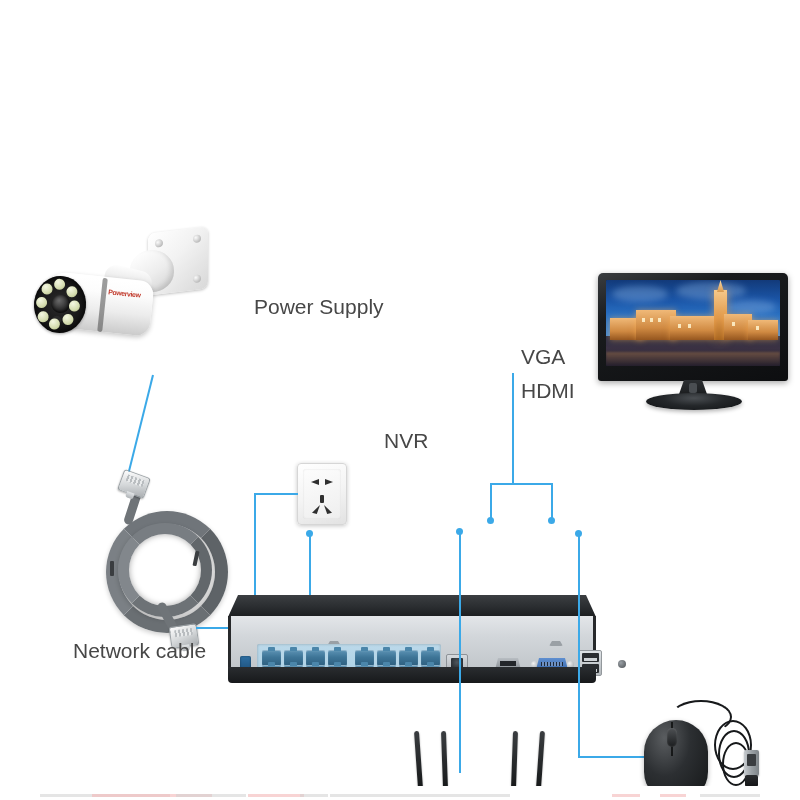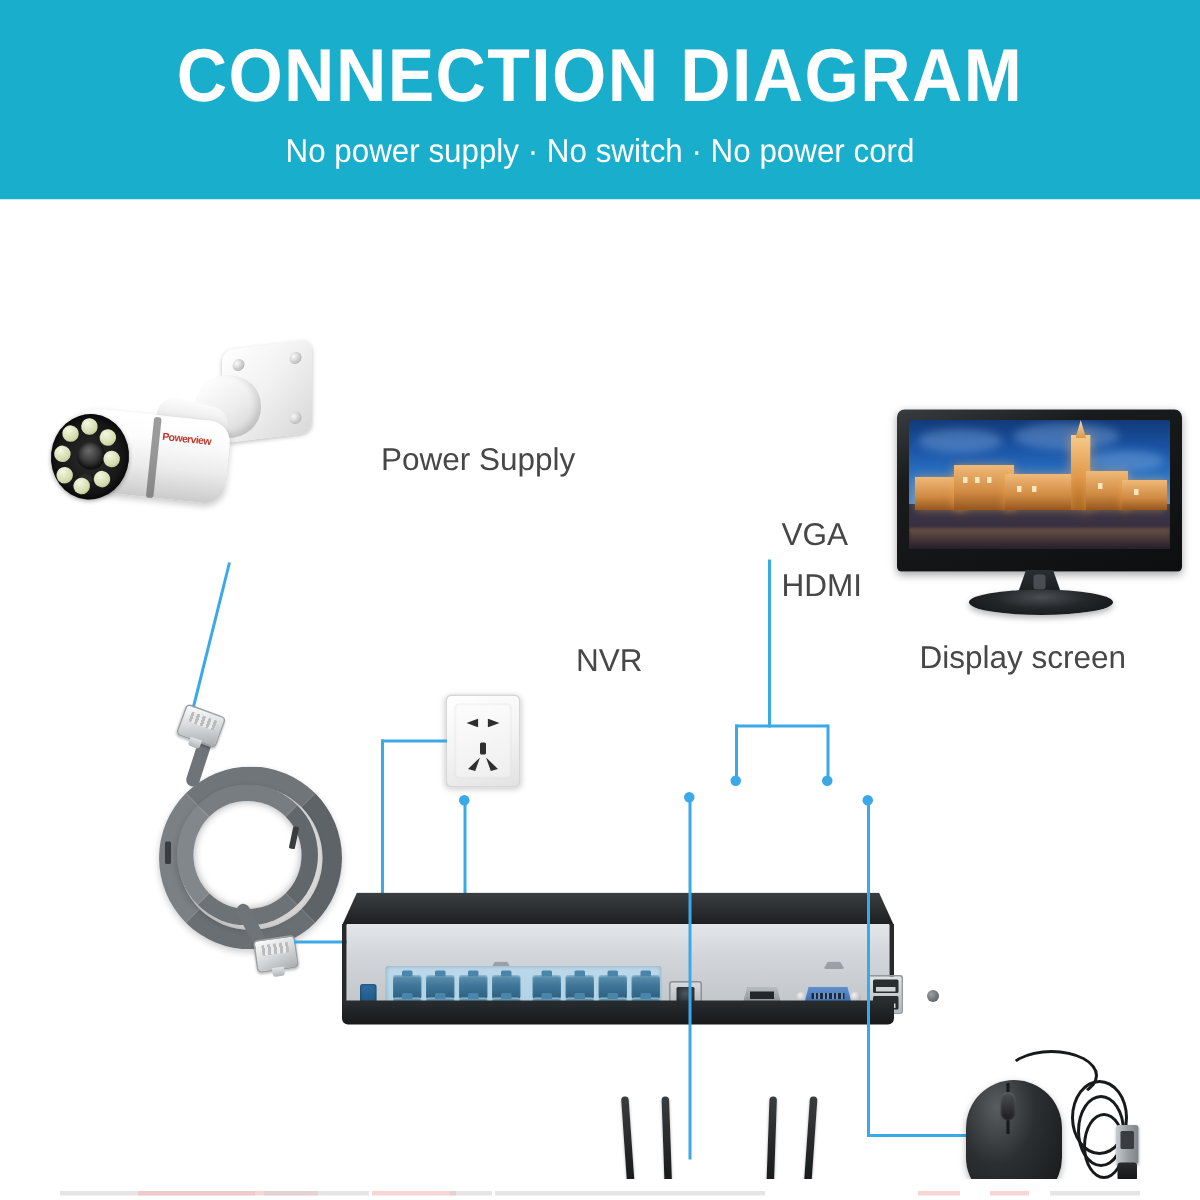--- a/index.html
+++ b/index.html
@@ -229,24 +229,20 @@
   .btm{position:absolute;left:0;top:786px;width:800px;height:14px;
        background:#ffffff;overflow:hidden;}
   .btm-a{position:absolute;top:8px;height:3px;background:#cfcfcf;opacity:.55;}
   .btm-b{position:absolute;top:8px;height:3px;background:#f3b7b7;opacity:.6;}
 </style>
 </head>
 <body>
 
 <div id="root">
 
-  <div class="banner">
-    <div class="banner-title">CONNECTION  DIAGRAM</div>
-    <div class="banner-sub">No power supply  ·  No switch  ·  No power cord</div>
-  </div>
 
   <div class="canvas">
 
     <div class="cam-wrap">
       <div class="cam-bracket">
         <div class="cam-screw" style="left:7px;top:7px;"></div>
         <div class="cam-screw" style="right:7px;top:7px;"></div>
         <div class="cam-screw" style="left:7px;bottom:7px;"></div>
         <div class="cam-screw" style="right:7px;bottom:7px;"></div>
       </div>
@@ -295,20 +291,21 @@
       <div class="cab-tie" style="left:96px;top:78px;width:4px;height:15px;transform:rotate(12deg);"></div>
       <div class="rj45" style="left:22px;top:0px;transform:rotate(20deg);">
         <i></i>
           <b></b>
       </div>
       <div class="rj45" style="left:72px;top:152px;transform:rotate(-8deg);">
         <i></i>
           <b></b>
       </div>
     </div>
+    <div class="lbl" style="left:73px;top:506px;">Network cable</div>
 
     <div class="line ln-h" style="left:196px;top:494px;width:115px;"></div>
     <div class="line ln-v" style="left:309px;top:400px;height:96px;"></div>
     <div class="dot" style="left:306px;top:397px;"></div>
 
     <div class="lbl" style="left:384px;top:296px;">NVR</div>
     <div class="nvr">
       <div class="nvr-top"></div>
       <div class="nvr-face">
         <div class="nvr-vent" style="left:96px;"></div>
@@ -388,21 +385,20 @@
           <div class="win" style="left:72px;top:44px;width:3px;height:4px;"></div>
           <div class="win" style="left:82px;top:44px;width:3px;height:4px;"></div>
           <div class="win" style="left:126px;top:42px;width:3px;height:4px;"></div>
           <div class="win" style="left:150px;top:46px;width:3px;height:4px;"></div>
           <div class="reflect"></div>
         </div>
       </div>
       <div class="mon-neck"></div>
       <div class="mon-base"></div>
     </div>
-    <div class="lbl" style="left:613px;top:294px;">Display screen</div>
 
     <div class="line ln-v" style="left:459px;top:398px;height:242px;"></div>
     <div class="dot" style="left:456px;top:395px;"></div>
 
     <div class="router">
       <div class="ant" style="left:18px;top:0;height:58px;transform:rotate(-4deg);"></div>
       <div class="ant" style="left:44px;top:0;height:58px;transform:rotate(-2deg);"></div>
       <div class="ant" style="left:114px;top:0;height:58px;transform:rotate(2deg);"></div>
       <div class="ant" style="left:140px;top:0;height:58px;transform:rotate(4deg);"></div>
       <div class="rt-body"></div>

